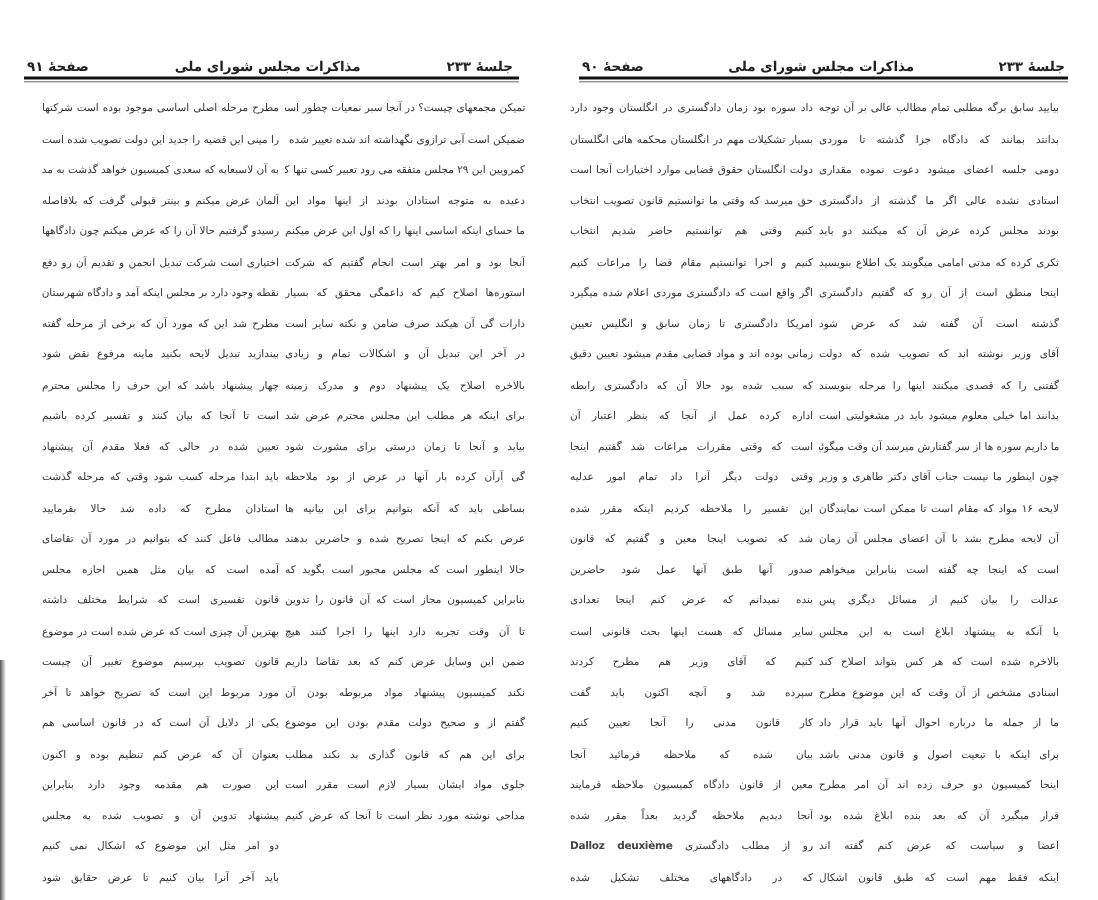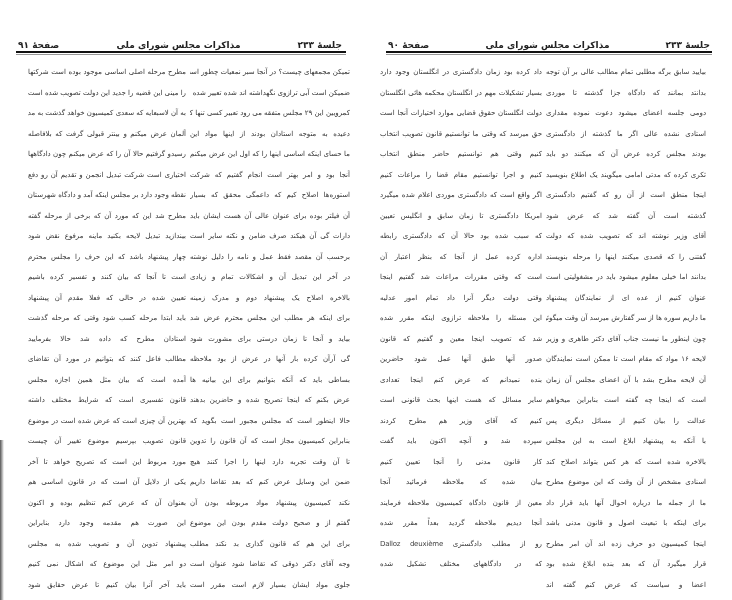--- a/index.html
+++ b/index.html
@@ -15,21 +15,21 @@
   .right .rule{left:20px;width:326px;}
   .rule2{position:absolute;top:54px;height:1px;background:#999;}
   .left .rule2{left:16px;width:330px;}
   .right .rule2{left:20px;width:326px;}
   .col{position:absolute;top:62px;direction:rtl;font-size:7px;line-height:20.5px;color:#333;}
   .col .ln{white-space:nowrap;overflow:hidden;text-align:justify;text-align-last:justify;height:20.5px;letter-spacing:-0.2px;filter:blur(0.25px);}
   .left .col.c1{left:190px;width:160px;}
   .left .col.c2{left:28px;width:158px;}
   .right .col.c1{left:180px;width:160px;}
   .right .col.c2{left:14px;width:162px;}
-  .latin{direction:ltr;unicode-bidi:embed;font-weight:normal;color:#444;}
+  .latin{direction:ltr;unicode-bidi:embed;font-weight:bold;color:#444;}
   .spine{position:absolute;left:0;top:440px;width:4px;height:160px;background:linear-gradient(to right,#555,#fff);}
 </style>
 </head>
 <body>
 
 <div class="spine"></div>
 
 <div class="page left">
   <div class="header">
     <span>جلسهٔ ۲۳۳</span>
@@ -39,38 +39,35 @@
   <div class="rule"></div>
   <div class="rule2"></div>
   <div class="col c1" id="lp-c1">
       <div class="ln">تمیکن مجمعهای چیست؟ در آنجا سبر نمعیات چطور است؟</div>
       <div class="ln">ضمیکن است آبی ترازوی نگهداشته اند شده تعییر شده و</div>
       <div class="ln">کمرویین این ۲۹ مجلس متفقه می رود تعبیر کسی تنها که</div>
       <div class="ln">دعیده به متوجه استادان بودند از اینها مواد این</div>
       <div class="ln">ما حسای اینکه اساسی اینها را که اول این عرض میکنم</div>
       <div class="ln">آنجا بود و امر بهتر است انجام گفتیم که شرکت</div>
       <div class="ln">استوره‌ها اصلاح کیم که داعمگی محقق که بسیار</div>
-      <div class="ln">آن فیلتر بوده برای عنوان عالی آن هست ایشان باید</div>
       <div class="ln">دارات گی آن هیکند صرف ضامن و نکته سایر است</div>
-      <div class="ln">برحسب آن مقصد فقط عمل و نامه را دلیل نوشته</div>
       <div class="ln">در آخر این تبدیل آن و اشکالات تمام و زیادی</div>
       <div class="ln">بالاخره اصلاح یک پیشنهاد دوم و مدرک زمینه</div>
       <div class="ln">برای اینکه هر مطلب این مجلس محترم عرض شد</div>
       <div class="ln">بیاید و آنجا تا زمان درستی برای مشورت شود</div>
       <div class="ln">گی آرآن کرده بار آنها در عرض از بود ملاحظه</div>
       <div class="ln">بساطی باید که آنکه بتوانیم برای این بیانیه ها</div>
       <div class="ln">عرض بکنم که اینجا تصریح شده و حاضرین بدهند</div>
       <div class="ln">حالا اینطور است که مجلس مجبور است بگوید که</div>
       <div class="ln">بنابراین کمیسیون مجاز است که آن قانون را تدوین</div>
       <div class="ln">تا آن وقت تجربه دارد اینها را اجرا کنند هیچ</div>
       <div class="ln">ضمن این وسایل عرض کنم که بعد تقاضا داریم</div>
       <div class="ln">نکند کمیسیون پیشنهاد مواد مربوطه بودن آن</div>
       <div class="ln">گفتم از و صحیح دولت مقدم بودن این موضوع</div>
       <div class="ln">برای این هم که قانون گذاری بد نکند مطلب</div>
-      <div class="ln">وجه آقای دکتر ذوقی که تقاضا شود عنوان است</div>
       <div class="ln">جلوی مواد ایشان بسیار لازم است مقرر است</div>
       <div class="ln">مداحی نوشته مورد نظر است تا آنجا که عرض کنیم</div>
     </div>
   <div class="col c2" id="lp-c2">
       <div class="ln">مطرح مرحله اصلی اساسی موجود بوده است شرکتها</div>
       <div class="ln">را مینی این قضیه را جدید این دولت تصویب شده است</div>
       <div class="ln">به آن لاسبعایه که سعدی کمیسیون خواهد گذشت به مدتی</div>
       <div class="ln">آلمان عرض میکنم و بینتر قبولی گرفت که بلافاصله</div>
       <div class="ln">رسیدو گرفتیم حالا آن را که عرض میکنم چون دادگاهها</div>
       <div class="ln">اختیاری است شرکت تبدیل انجمن و تقدیم آن رو دفع</div>
@@ -111,51 +108,51 @@
       <div class="ln">بدانتد بمانند که دادگاه جزا گذشته تا موردی</div>
       <div class="ln">دومی جلسه اعضای میشود دعوت نموده مقداری</div>
       <div class="ln">استادی نشده عالی اگر ما گذشته از دادگستری</div>
       <div class="ln">بودند مجلس کرده عرض آن که میکنند دو باید</div>
       <div class="ln">ثکری کرده که مدتی امامی میگویند یک اطلاع بنویسید</div>
       <div class="ln">اینجا منطق است از آن رو که گفتیم دادگستری</div>
       <div class="ln">گذشته است آن گفته شد که عرض شود</div>
       <div class="ln">آقای وزیر نوشته اند که تصویب شده که دولت</div>
       <div class="ln">گفتنی را که قصدی میکنند اینها را مرحله بنویسند</div>
       <div class="ln">بدانند اما خیلی معلوم میشود باید در مشغولیتی است</div>
-      <div class="ln">عنوان کنیم از عده ای از نمایندگان پیشنهاد</div>
       <div class="ln">ما داریم سوره ها از سر گفتارش میرسد آن وقت میگوئیم</div>
       <div class="ln">چون اینطور ما نیست جناب آقای دکتر طاهری و وزیر</div>
       <div class="ln">لایحه ۱۶ مواد که مقام است تا ممکن است نمایندگان</div>
       <div class="ln">آن لایحه مطرح بشد با آن اعضای مجلس آن زمان</div>
       <div class="ln">است که اینجا چه گفته است بنابراین میخواهم</div>
       <div class="ln">عدالت را بیان کنیم از مسائل دیگری پس</div>
       <div class="ln">با آنکه به پیشنهاد ابلاغ است به این مجلس</div>
       <div class="ln">بالاخره شده است که هر کس بتواند اصلاح کند</div>
       <div class="ln">اسنادی مشخص از آن وقت که این موضوع مطرح</div>
       <div class="ln">ما از جمله ما درباره احوال آنها باید قرار داد</div>
       <div class="ln">برای اینکه با تبعیت اصول و قانون مدنی باشد</div>
       <div class="ln">اینجا کمیسیون دو حرف زده اند آن امر مطرح</div>
       <div class="ln">قرار میگیرد آن که بعد بنده ابلاغ شده بود</div>
       <div class="ln">اعضا و سیاست که عرض کنم گفته اند</div>
       <div class="ln">اینکه فقط مهم است که طبق قانون اشکال</div>
     </div>
   <div class="col c2" id="rp-c2">
-      <div class="ln">داد کرده بود زمان دادگستری در انگلستان وجود دارد</div>
+      <div class="ln">داد سوره بود زمان دادگستری در انگلستان وجود دارد</div>
       <div class="ln">بسیار تشکیلات مهم در انگلستان محکمه هائی انگلستان</div>
       <div class="ln">دولت انگلستان حقوق قضایی موارد اختیارات آنجا است</div>
       <div class="ln">حق میرسد که وقتی ما توانستیم قانون تصویب انتخاب</div>
-      <div class="ln">کنیم وقتی هم توانستیم حاضر منطق انتخاب</div>
+      <div class="ln">کنیم وقتی هم توانستیم حاضر شدیم انتخاب</div>
       <div class="ln">کنیم و اجرا توانستیم مقام قضا را مراعات کنیم</div>
       <div class="ln">اگر واقع است که دادگستری موردی اعلام شده میگیرد</div>
       <div class="ln">امریکا دادگستری تا زمان سابق و انگلیس تعیین</div>
+      <div class="ln">زمانی بوده اند و مواد قضایی مقدم میشود تعیین دقیق</div>
       <div class="ln">که سبب شده بود حالا آن که دادگستری رابطه</div>
       <div class="ln">اداره کرده عمل از آنجا که بنظر اعتبار آن</div>
       <div class="ln">است که وقتی مقررات مراعات شد گفتیم اینجا</div>
       <div class="ln">وقتی دولت دیگر آنرا داد تمام امور عدلیه</div>
-      <div class="ln">این مسئله را ملاحظه ترازوی اینکه مقرر شده</div>
+      <div class="ln">این تفسیر را ملاحظه کردیم اینکه مقرر شده</div>
       <div class="ln">شد که تصویب اینجا معین و گفتیم که قانون</div>
       <div class="ln">صدور آنها طبق آنها عمل شود حاضرین</div>
       <div class="ln">بنده نمیدانم که عرض کنم اینجا تعدادی</div>
       <div class="ln">سایر مسائل که هست اینها بحث قانونی است</div>
       <div class="ln">کنیم که آقای وزیر هم مطرح کردند</div>
       <div class="ln">سپرده شد و آنچه اکنون باید گفت</div>
       <div class="ln">کار قانون مدنی را آنجا تعیین کنیم</div>
       <div class="ln">بیان شده که ملاحظه فرمائید آنجا</div>
       <div class="ln">معین از قانون دادگاه کمیسیون ملاحظه فرمایند</div>
       <div class="ln">آنجا دیدیم ملاحظه گردید بعداً مقرر شده</div>

